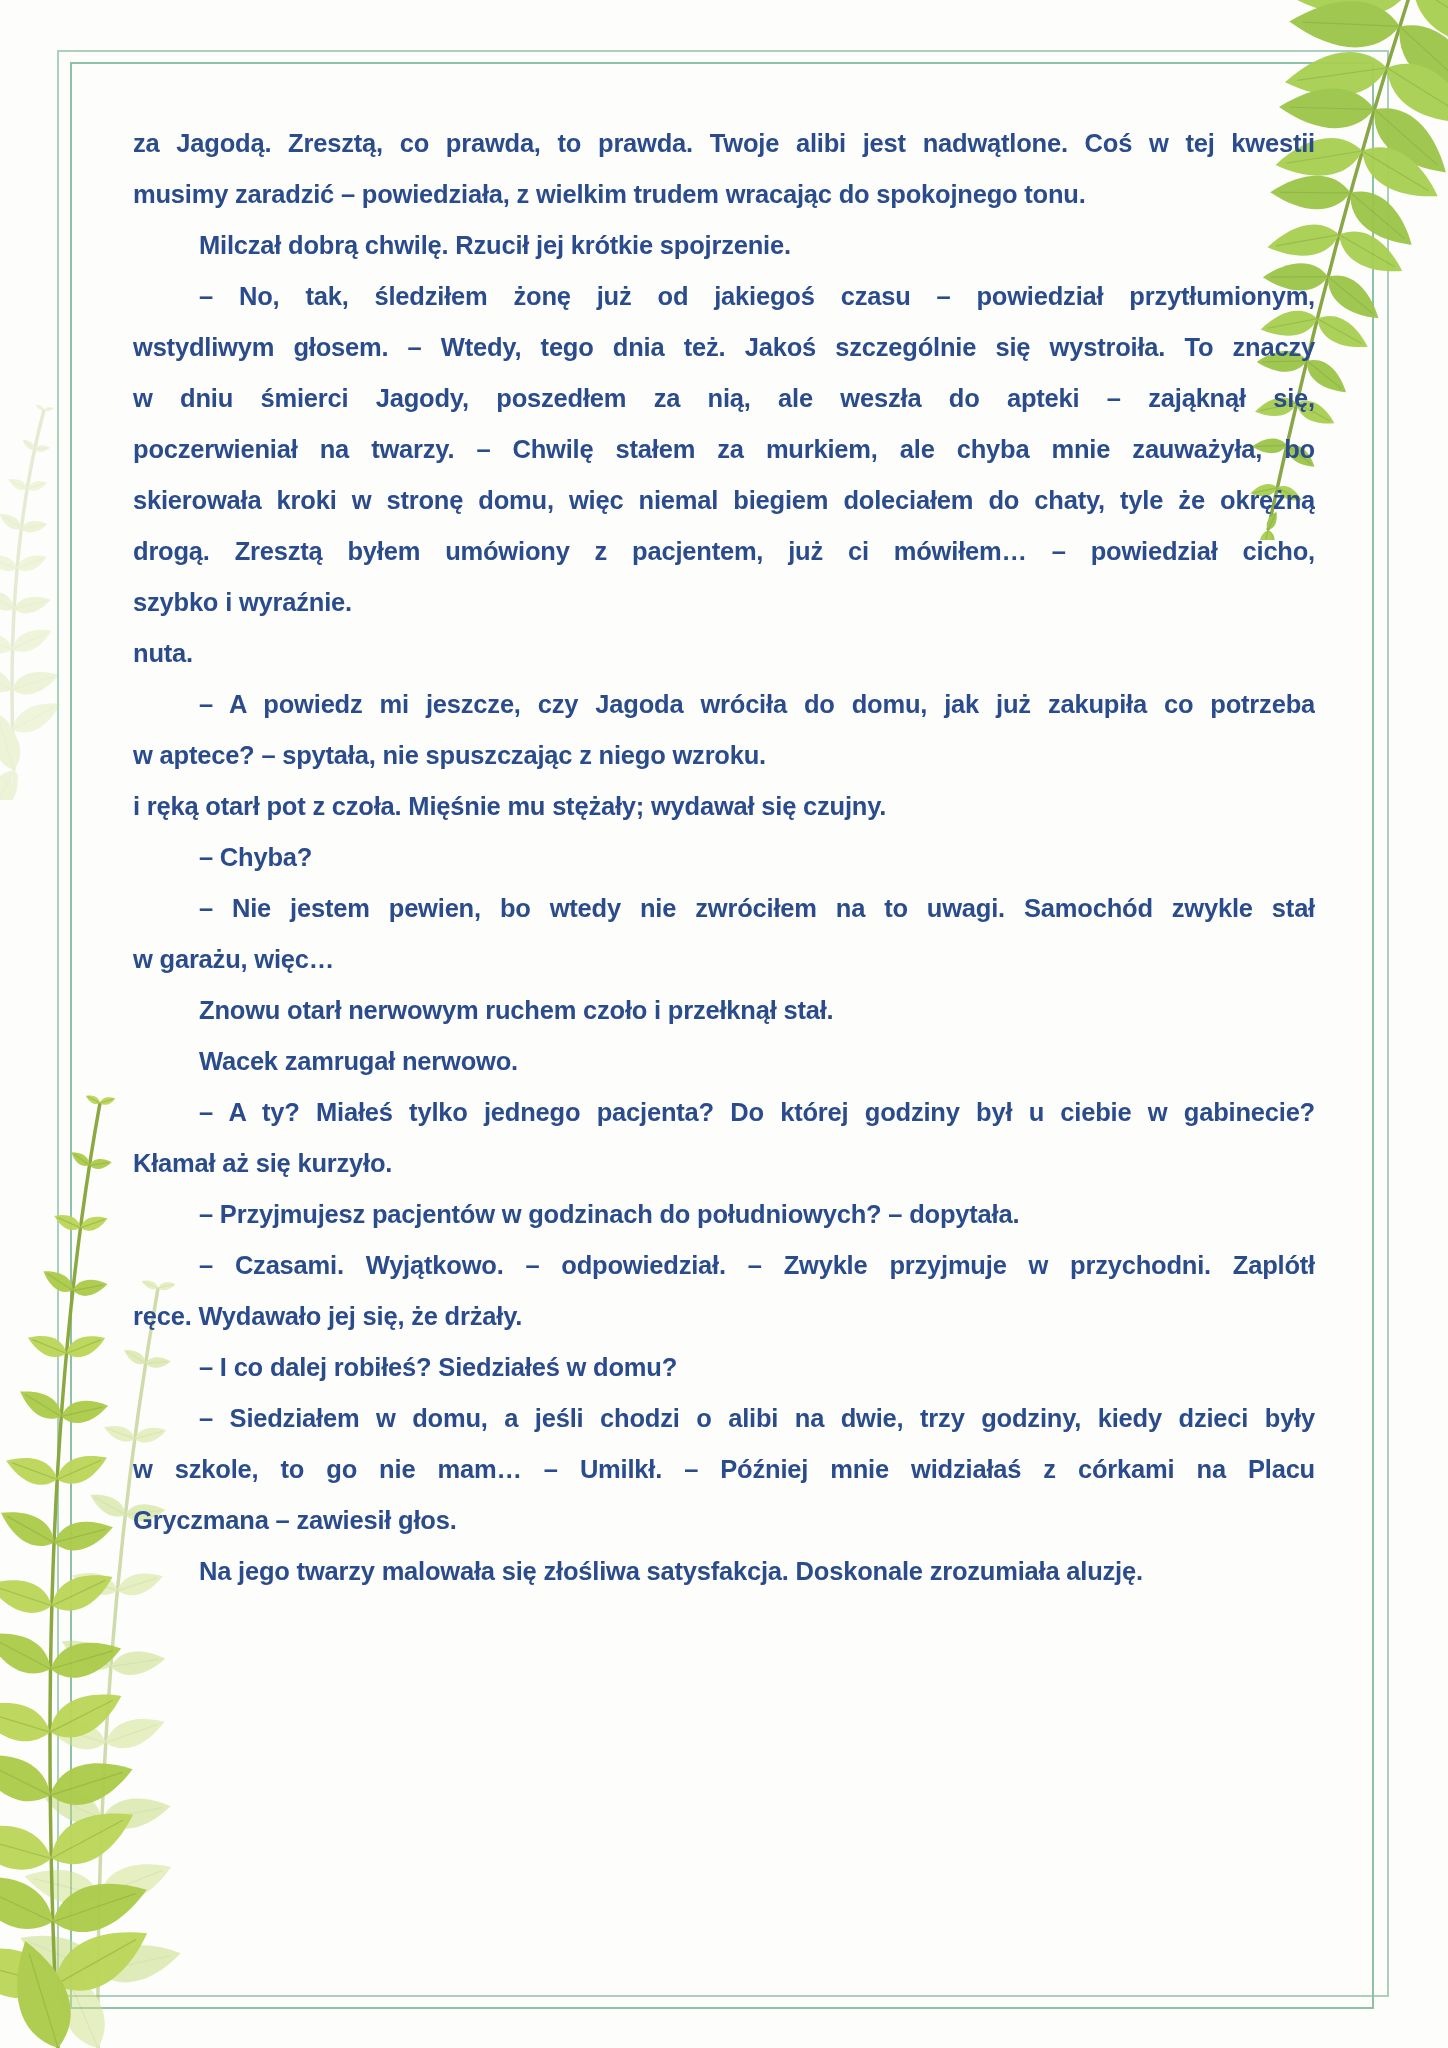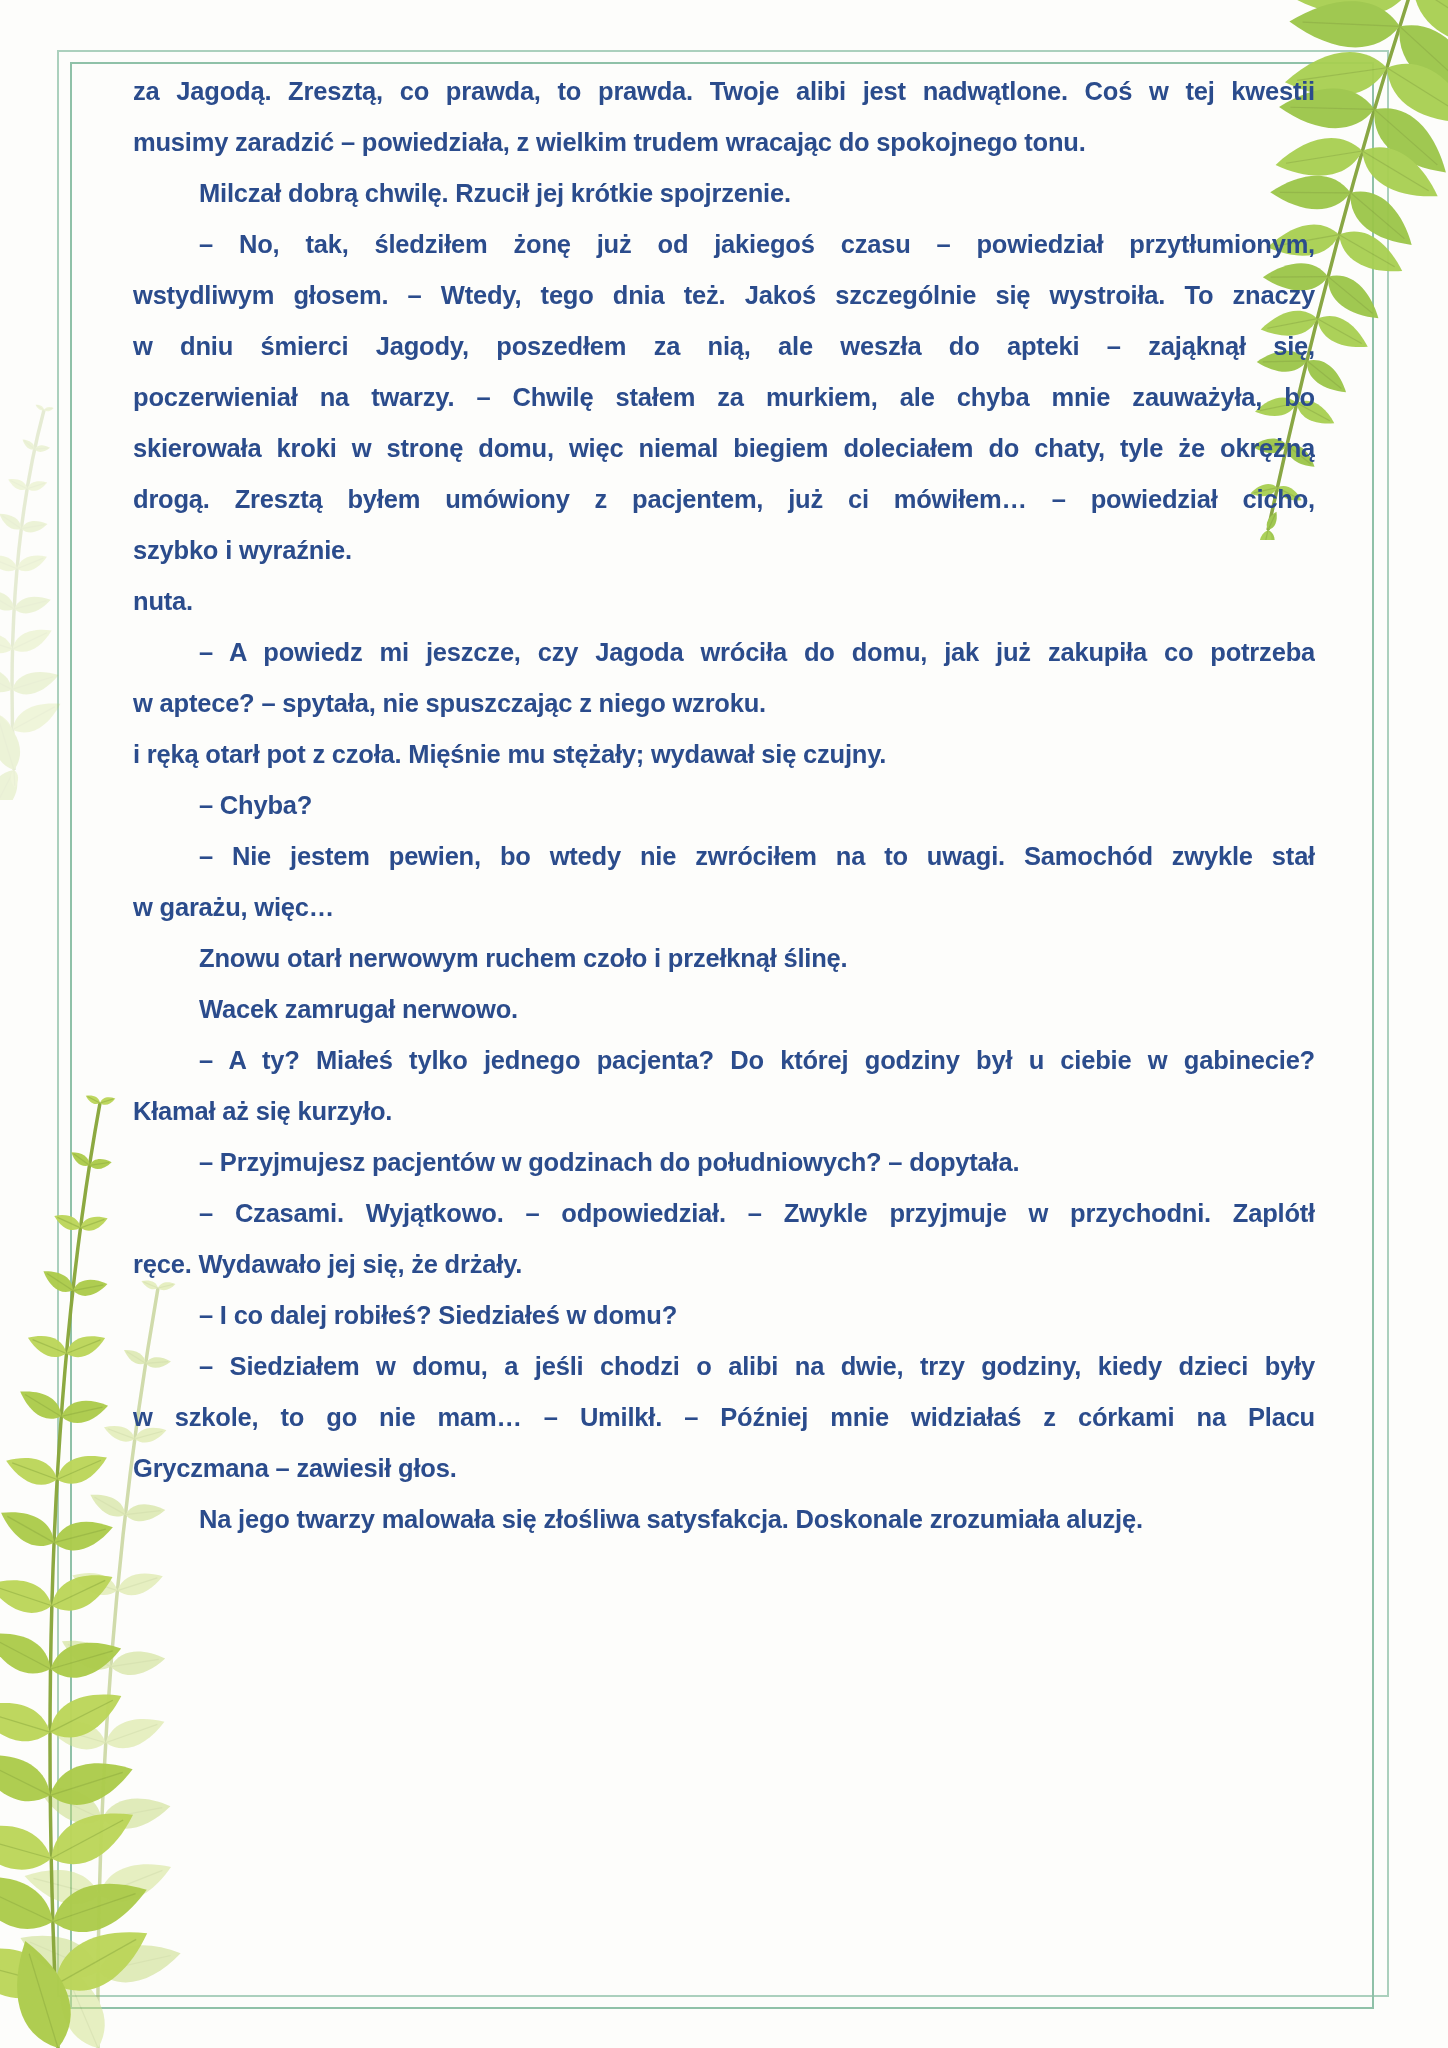--- a/index.html
+++ b/index.html
@@ -11,21 +11,21 @@
   .page{position:absolute;inset:0;}
   .frame{position:absolute;border-style:solid;border-width:2px;background:transparent;}
   .frame-outer{left:57px;top:50px;width:1328px;height:1943px;}
   .frame-inner{left:70px;top:62px;width:1300px;height:1943px;}
   .fern{position:absolute;pointer-events:none;filter:blur(.45px) saturate(1.04);z-index:2;}
   #fern-tr{right:0;top:0;}
   #fern-bl{left:0;bottom:0;}
   #fern-ml{left:-16px;top:400px;opacity:.20;}
   .text-block{
     position:absolute;left:133px;top:0;width:1182px;z-index:3;
-    padding-top:66px;
+    padding-top:118px;
     font-weight:bold;font-size:25.5px;line-height:51px;letter-spacing:-0.2px;
   }
   .line{text-align:justify;height:51px;overflow:hidden;}
   .line.just{text-align-last:justify;}
   .line.ind{text-indent:66px;}
 </style>
 </head>
 <body style="background: rgb(253, 253, 251);">
 
 <div class="page">
@@ -277,21 +277,21 @@
       <div class="line just">skierowała kroki w stronę domu, więc niemal biegiem doleciałem do chaty, tyle że okrężną</div>
       <div class="line just">drogą. Zresztą byłem umówiony z pacjentem, już ci mówiłem… – powiedział cicho,</div>
       <div class="line">szybko i wyraźnie.</div>
       <div class="line">nuta.</div>
       <div class="line just ind">– A powiedz mi jeszcze, czy Jagoda wróciła do domu, jak już zakupiła co potrzeba</div>
       <div class="line">w aptece? – spytała, nie spuszczając z niego wzroku.</div>
       <div class="line">i ręką otarł pot z czoła. Mięśnie mu stężały; wydawał się czujny.</div>
       <div class="line ind">– Chyba?</div>
       <div class="line just ind">– Nie jestem pewien, bo wtedy nie zwróciłem na to uwagi. Samochód zwykle stał</div>
       <div class="line">w garażu, więc…</div>
-      <div class="line ind">Znowu otarł nerwowym ruchem czoło i przełknął ślinę.</div>
+      <div class="line ind">Znowu otarł nerwowym ruchem czoło i przełknął stał.</div>
       <div class="line ind">Wacek zamrugał nerwowo.</div>
       <div class="line just ind">– A ty? Miałeś tylko jednego pacjenta? Do której godziny był u ciebie w gabinecie?</div>
       <div class="line">Kłamał aż się kurzyło.</div>
       <div class="line ind">– Przyjmujesz pacjentów w godzinach do południowych? – dopytała.</div>
       <div class="line just ind">– Czasami. Wyjątkowo. – odpowiedział. – Zwykle przyjmuje w przychodni. Zaplótł</div>
       <div class="line">ręce. Wydawało jej się, że drżały.</div>
       <div class="line ind">– I co dalej robiłeś? Siedziałeś w domu?</div>
       <div class="line just ind">– Siedziałem w domu, a jeśli chodzi o alibi na dwie, trzy godziny, kiedy dzieci były</div>
       <div class="line just">w szkole, to go nie mam… – Umilkł. – Później mnie widziałaś z córkami na Placu</div>
       <div class="line">Gryczmana – zawiesił głos.</div>

